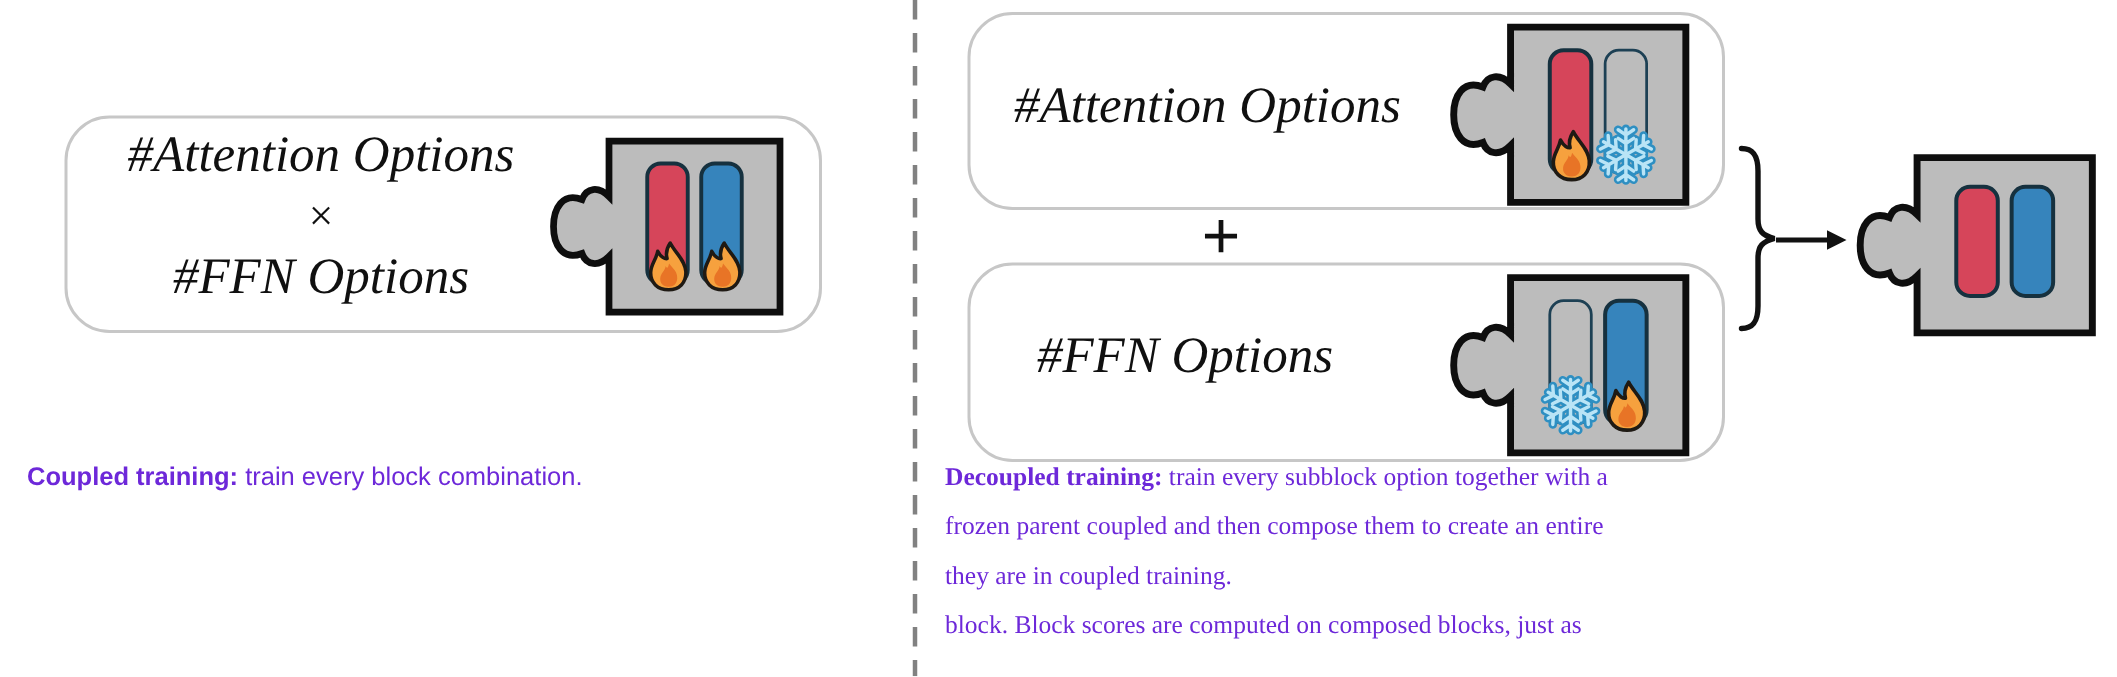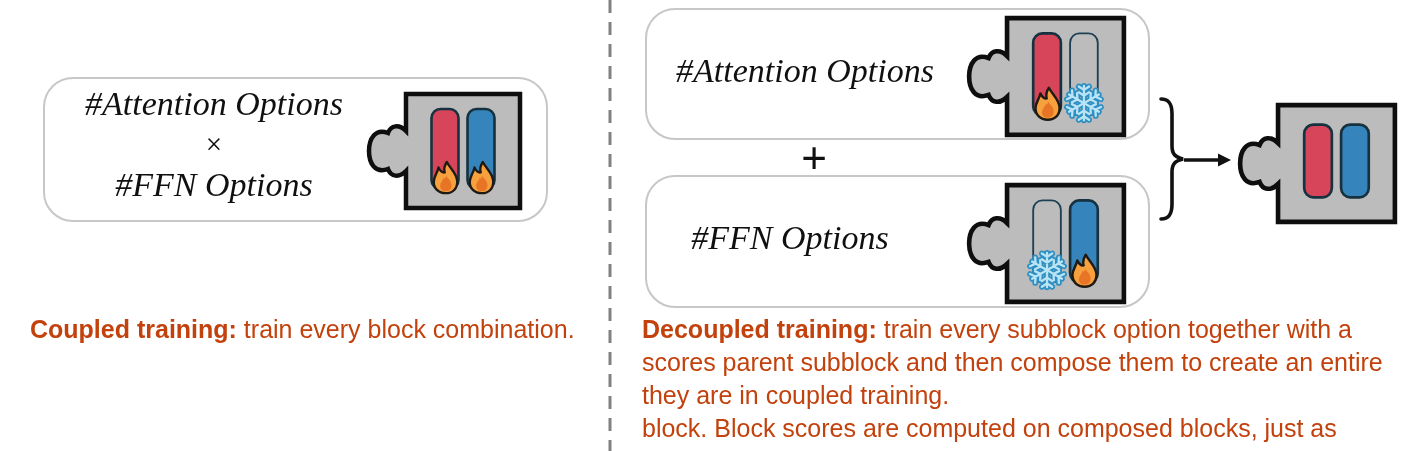--- a/index.html
+++ b/index.html
@@ -6,21 +6,21 @@
   #fig{position:relative;width:1411px;height:451px;background:#ffffff;overflow:hidden;
        font-family:"Liberation Sans",sans-serif;}
   .box{position:absolute;background:#ffffff;border:2.5px solid #c7c7c7;border-radius:30px;box-sizing:border-box;}
   .opt-label{position:absolute;font-family:"Liberation Serif",serif;font-style:italic;
              font-size:34px;color:#101010;text-align:center;white-space:nowrap;}
   .stack{position:absolute;text-align:center;color:#101010;}
   .stack .l1{font-family:"Liberation Serif",serif;font-style:italic;font-size:34px;line-height:38px;}
   .stack .times{font-family:"Liberation Serif",serif;font-size:29px;line-height:42px;}
   .stack .l2{font-family:"Liberation Serif",serif;font-style:italic;font-size:34px;line-height:40px;}
   .plus{position:absolute;font-size:44px;font-weight:400;color:#111;text-align:center;line-height:52px;}
-  .caption{position:absolute;margin:12px;font-size:25px;line-height:33px;color:#c2410c;}
+  .caption{position:absolute;margin:0;font-size:17px;line-height:33px;color:#6d28d9;}
   .caption b{font-weight:700;}
   .caption .blockline{display:block;}
   svg.abs{position:absolute;}
   .pz-outline{stroke:#0e0e0e;stroke-width:4.5;}
   .bar-trained{stroke:#16313f;stroke-width:2.6;}
   .bar-frozen{stroke:#1d4054;stroke-width:1.8;}
 </style>
 </head>
 <body>
 
@@ -118,20 +118,20 @@
     <line x1="0" y1="10" x2="34" y2="10" stroke="#111" stroke-width="3.4"></line>
     <polygon points="34,3.5 47,10 34,16.5" fill="#111"></polygon>
   </svg>
 
   <svg class="abs" style="left:1235px;top:102px;" width="164" height="123" viewBox="0 0 160 120">
     <use href="#puzzle-path" class="pz-outline" fill="#bcbcbc"></use>
     <rect class="bar-trained" x="67.5" y="22" width="27" height="71" rx="9" fill="#d6455a"></rect>
     <rect class="bar-trained" x="103.5" y="22" width="27" height="71" rx="9" fill="#3684bc"></rect>
   </svg>
 
-  <p class="caption" style="left:630px;top:301px;width:780px;">
+  <p class="caption" style="left:630px;top:301px;width:780px;font-family:Liberation Serif, serif;">
     <b>Decoupled training:</b><span> train every subblock option together with a</span>
-    <span class="blockline">scores parent subblock and then compose them to create an entire</span>
+    <span class="blockline">frozen parent coupled and then compose them to create an entire</span>
     <span class="blockline">they are in coupled training.</span>
     <span class="blockline">block. Block scores are computed on composed blocks, just as</span>
   </p>
 
 </div>
 
 </body></html>

